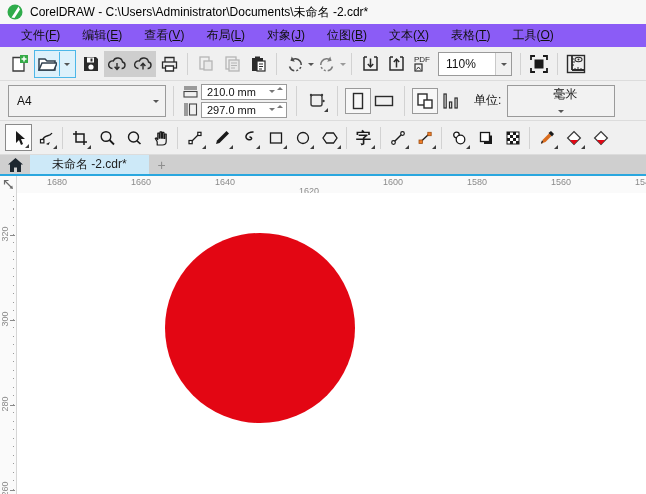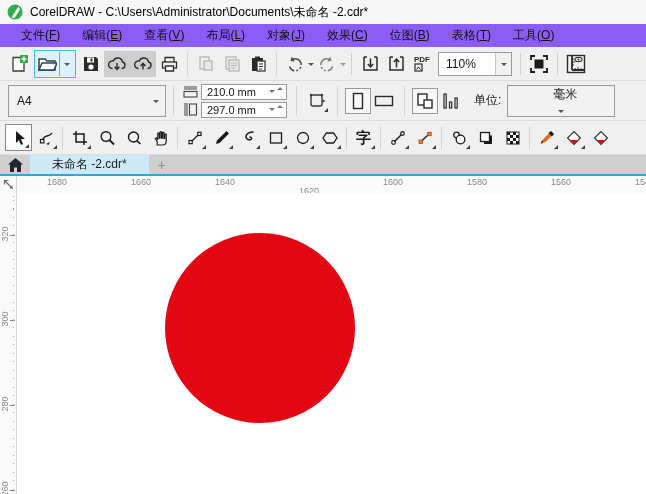--- a/index.html
+++ b/index.html
@@ -40,21 +40,21 @@
   .caret.dis { border-top-color:#9a9a9a; }
   .split-open { display:flex; align-items:center; border:1px solid #4db7e8; background:#ddf1fb;
                 height:28px; padding:0 2px; margin:0 2px; }
   .split-open .dd { width:14px; height:24px; display:flex; align-items:center; justify-content:center;
                     border-left:1px solid #4db7e8; margin-left:2px; }
   .zoom-combo { display:flex; align-items:center; border:1px solid #9a9a9a; background:#fff;
                 height:24px; width:74px; margin:0 3px; }
   .zoom-combo .val { flex:1; padding-left:7px; font-size:12px; color:#111; }
   .zoom-combo .dd { width:16px; height:22px; display:flex; align-items:center; justify-content:center;
                     border-left:1px solid #c9c9c9; background:#f1f1f1; }
-  .pdf-lab { font-size:8px; font-weight:bold; color:#2a2a2a; line-height:7px; text-align:center; }
+  .pdf-lab { font-size:8px; font-weight:normal; color:#2a2a2a; line-height:7px; text-align:center; }
 
   
   .combo { display:flex; align-items:center; border:1px solid #9a9a9a; background:#f2f2f2; height:32px; }
   .combo .val { flex:1; padding-left:8px; color:#111; white-space:nowrap; }
   .combo .dd { width:18px; display:flex; align-items:center; justify-content:center; }
   .sizegrp { display:flex; flex-direction:column; gap:2px; margin:0 2px; }
   .sizerow { display:flex; align-items:center; gap:3px; height:16px; }
   .numfield { display:flex; align-items:center; border:1px solid #9a9a9a; background:#fff;
               width:86px; height:16px; font-size:11px; }
   .numfield .val { flex:1; padding-left:5px; color:#111; }
@@ -116,22 +116,22 @@
     </span>
     <span class="title">CorelDRAW - C:\Users\Administrator\Documents\未命名 -2.cdr*</span>
   </div>
 
   <div class="menubar">
     <span class="menu-item">文件(<u>F</u>)</span>
     <span class="menu-item">编辑(<u>E</u>)</span>
     <span class="menu-item">查看(<u>V</u>)</span>
     <span class="menu-item">布局(<u>L</u>)</span>
     <span class="menu-item">对象(<u>J</u>)</span>
-    <span class="menu-item">效果(<u>C</u>)</span>
     <span class="menu-item">位图(<u>B</u>)</span>
+    <span class="menu-item">文本(<u>X</u>)</span>
     <span class="menu-item">表格(<u>T</u>)</span>
     <span class="menu-item">工具(<u>O</u>)</span>
   </div>
 
   <div class="toolbar">
     <div class="tbtn">
       <span>
         <svg width="20" height="20" viewBox="0 0 20 20">
           <path d="M4 3.5h8l3 3V17H4z" fill="#fff" stroke="#3a3a3a" stroke-width="1.3"></path>
           <rect x="11" y="1" width="8" height="8" fill="#35aa47"></rect>

